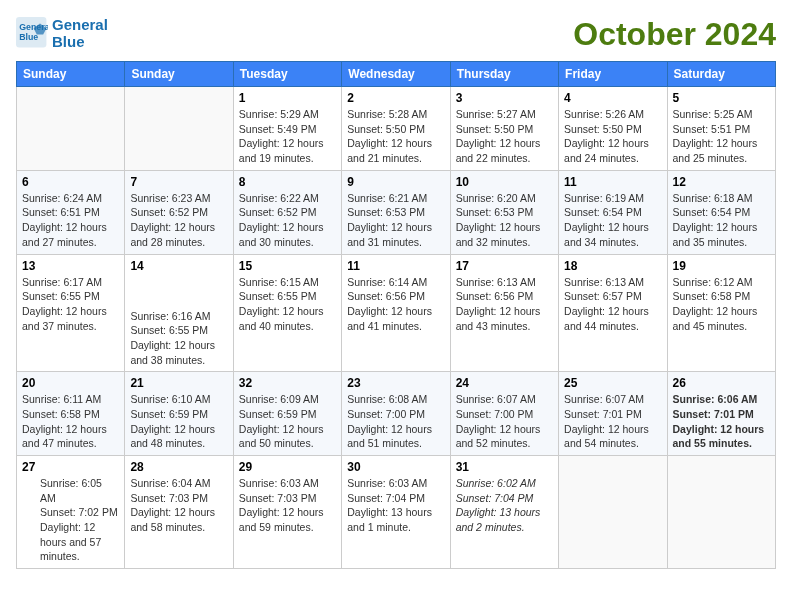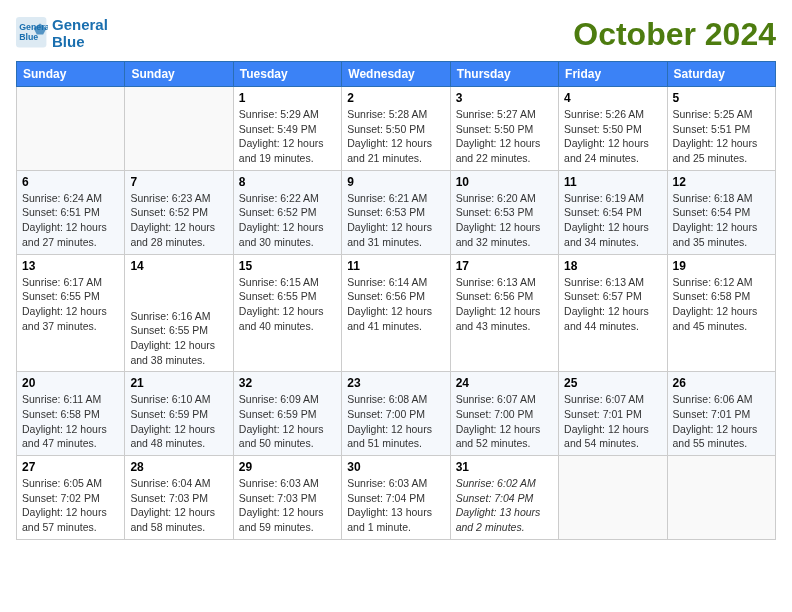--- a/index.html
+++ b/index.html
@@ -267,29 +267,29 @@
 Daylight: 12 hours and 52 minutes.</div>
         </td>
         <td>
           <span class="day-num">25</span>
           <div class="day-info" style="white-space: pre-line;">Sunrise: 6:07 AM
 Sunset: 7:01 PM
 Daylight: 12 hours and 54 minutes.</div>
         </td>
         <td>
           <span class="day-num">26</span>
-          <div class="day-info" style="white-space: pre-line;">Sunrise: 6:06 AM
+          <div class="day-info" style="white-space: pre-line; font-weight: bold;">Sunrise: 6:06 AM
 Sunset: 7:01 PM
 Daylight: 12 hours and 55 minutes.</div>
         </td>
       </tr>
       <tr>
         <td>
           <span class="day-num">27</span>
-          <div class="day-info" style="white-space: pre-line;">Sunrise: 6:05 AM
+          <div class="day-info" style="white-space: pre-line; margin-left: 18px;">Sunrise: 6:05 AM
 Sunset: 7:02 PM
 Daylight: 12 hours and 57 minutes.</div>
         </td>
         <td>
           <span class="day-num">28</span>
           <div class="day-info" style="white-space: pre-line;">Sunrise: 6:04 AM
 Sunset: 7:03 PM
 Daylight: 12 hours and 58 minutes.</div>
         </td>
         <td>

